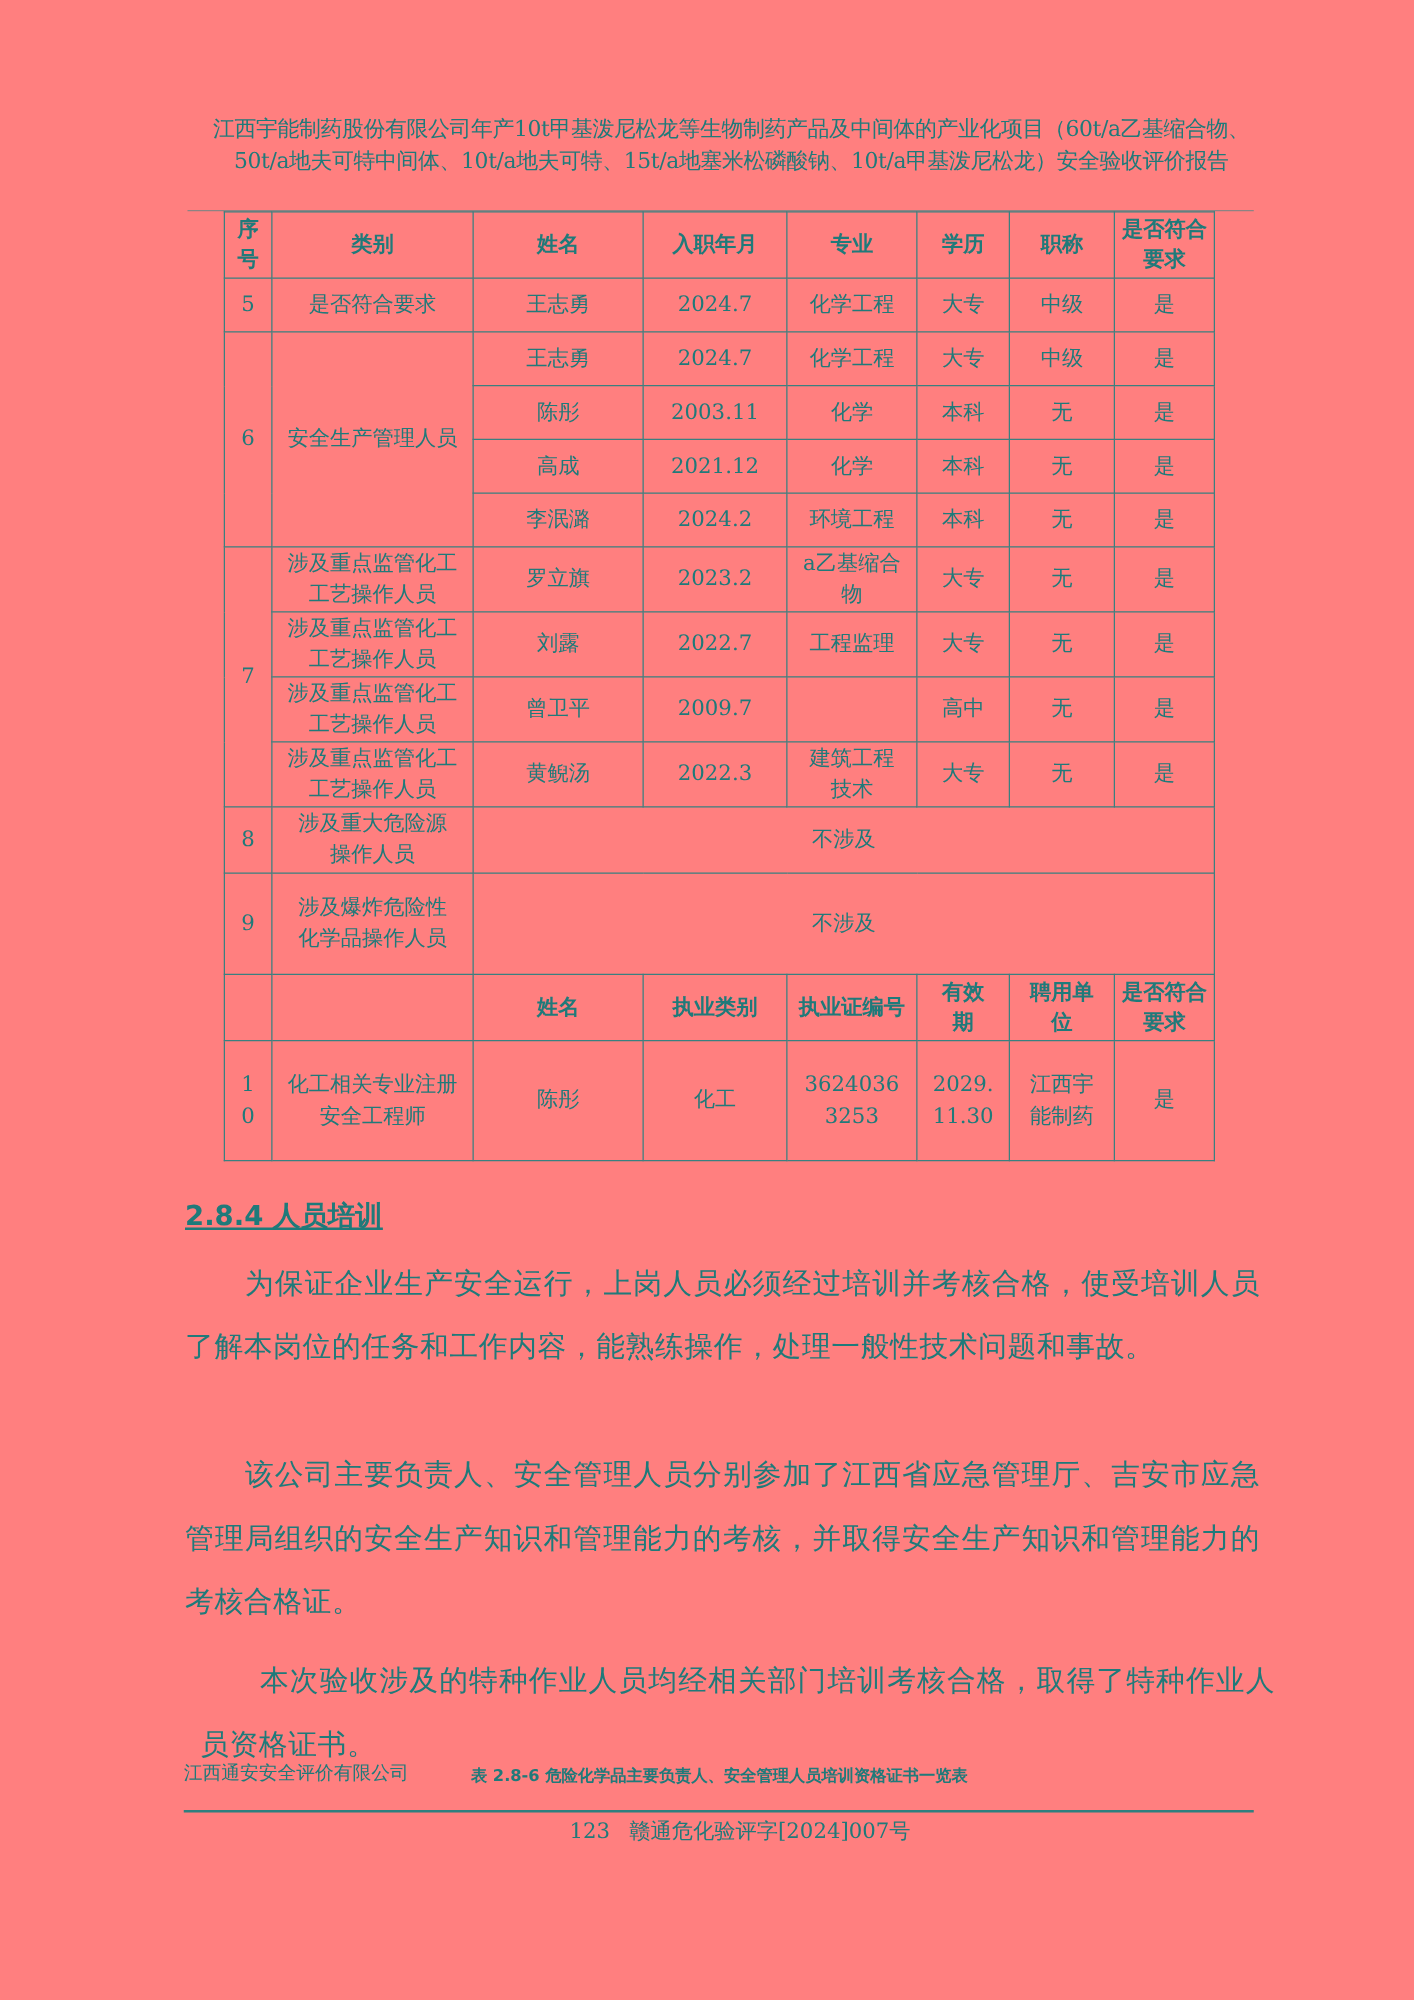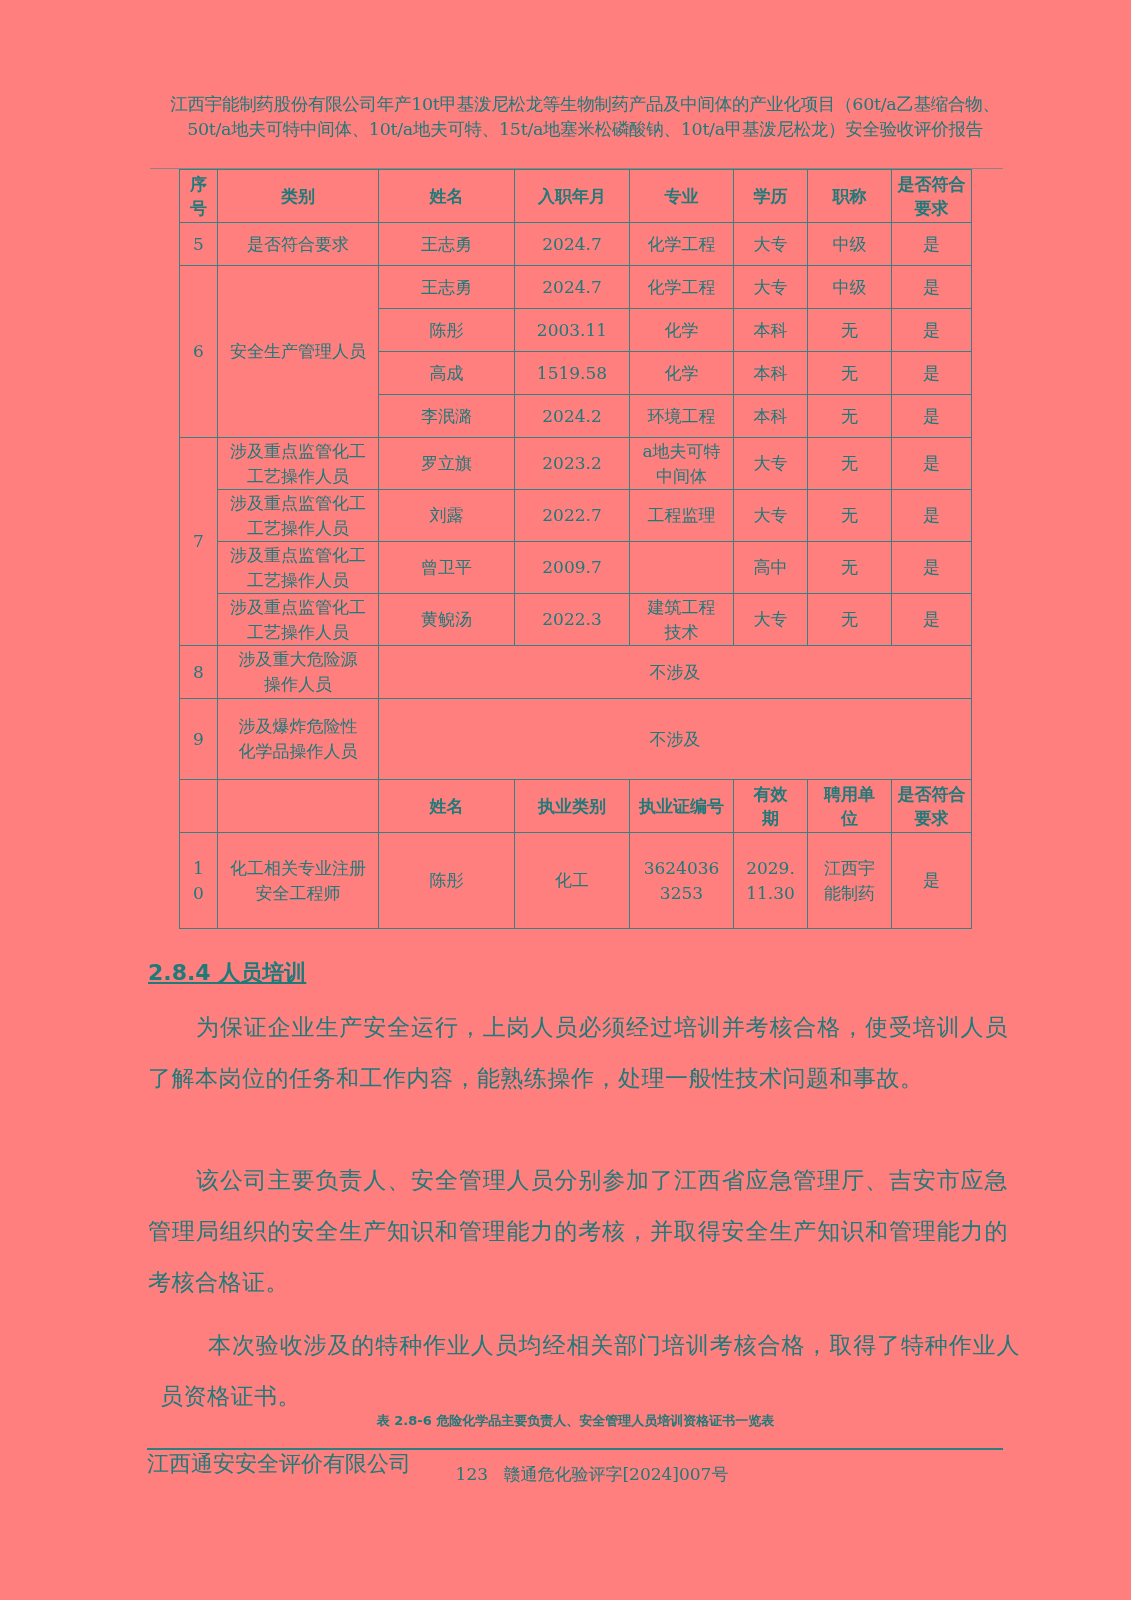--- a/index.html
+++ b/index.html
@@ -48,26 +48,25 @@
     position: absolute; left: 148px; width: 855px; top: 1412px;
     text-align: center;
     font-family: "DejaVu Sans", "Liberation Sans", sans-serif;
     font-weight: bold; font-size: 13px;
   }
   .footer-rule {
     position: absolute; left: 147px; top: 1448px; width: 856px; height: 2px;
     background: #2f7f7f;
   }
   .footer-left {
-    position: absolute; left: 147px; top: 1449px; font-size: 22px;
+    position: absolute; left: 147px; top: 1409px; font-size: 15px;
   }
   .footer-center {
     position: absolute; left: 397px; top: 1453px; width: 400px; font-size: 17px;
     text-align: center;
-    margin-top: 10px;
   }
   .footer-center span { margin-right: 10px; }
 </style>
 </head>
 <body>
 
 <div class="header-title">江西宇能制药股份有限公司年产10t甲基泼尼松龙等生物制药产品及中间体的产业化项目（60t/a乙基缩合物、50t/a地夫可特中间体、10t/a地夫可特、15t/a地塞米松磷酸钠、10t/a甲基泼尼松龙）安全验收评价报告</div>
 <div class="header-rule"></div>
 
 <table class="grid">
@@ -115,40 +114,40 @@
   <tr style="height:43px">
     <td>陈彤</td>
     <td>2003.11</td>
     <td>化学</td>
     <td>本科</td>
     <td>无</td>
     <td>是</td>
   </tr>
   <tr style="height:43px">
     <td>高成</td>
-    <td>1519.58</td>
+    <td>2021.12</td>
     <td>化学</td>
     <td>本科</td>
     <td>无</td>
     <td>是</td>
   </tr>
   <tr style="height:43px">
     <td>李泯潞</td>
     <td>2024.2</td>
     <td>环境工程</td>
     <td>本科</td>
     <td>无</td>
     <td>是</td>
   </tr>
   <tr style="height:52px">
     <td rowspan="4">7</td>
     <td style="padding:0 8px">涉及重点监管化工工艺操作人员</td>
     <td>罗立旗</td>
     <td>2023.2</td>
-    <td style="padding:0 10px">a地夫可特中间体</td>
+    <td style="padding:0 10px">a乙基缩合物</td>
     <td>大专</td>
     <td>无</td>
     <td>是</td>
   </tr>
   <tr style="height:52px">
     <td style="padding:0 8px">涉及重点监管化工工艺操作人员</td>
     <td>刘露</td>
     <td>2022.7</td>
     <td>工程监理</td>
     <td>大专</td>

